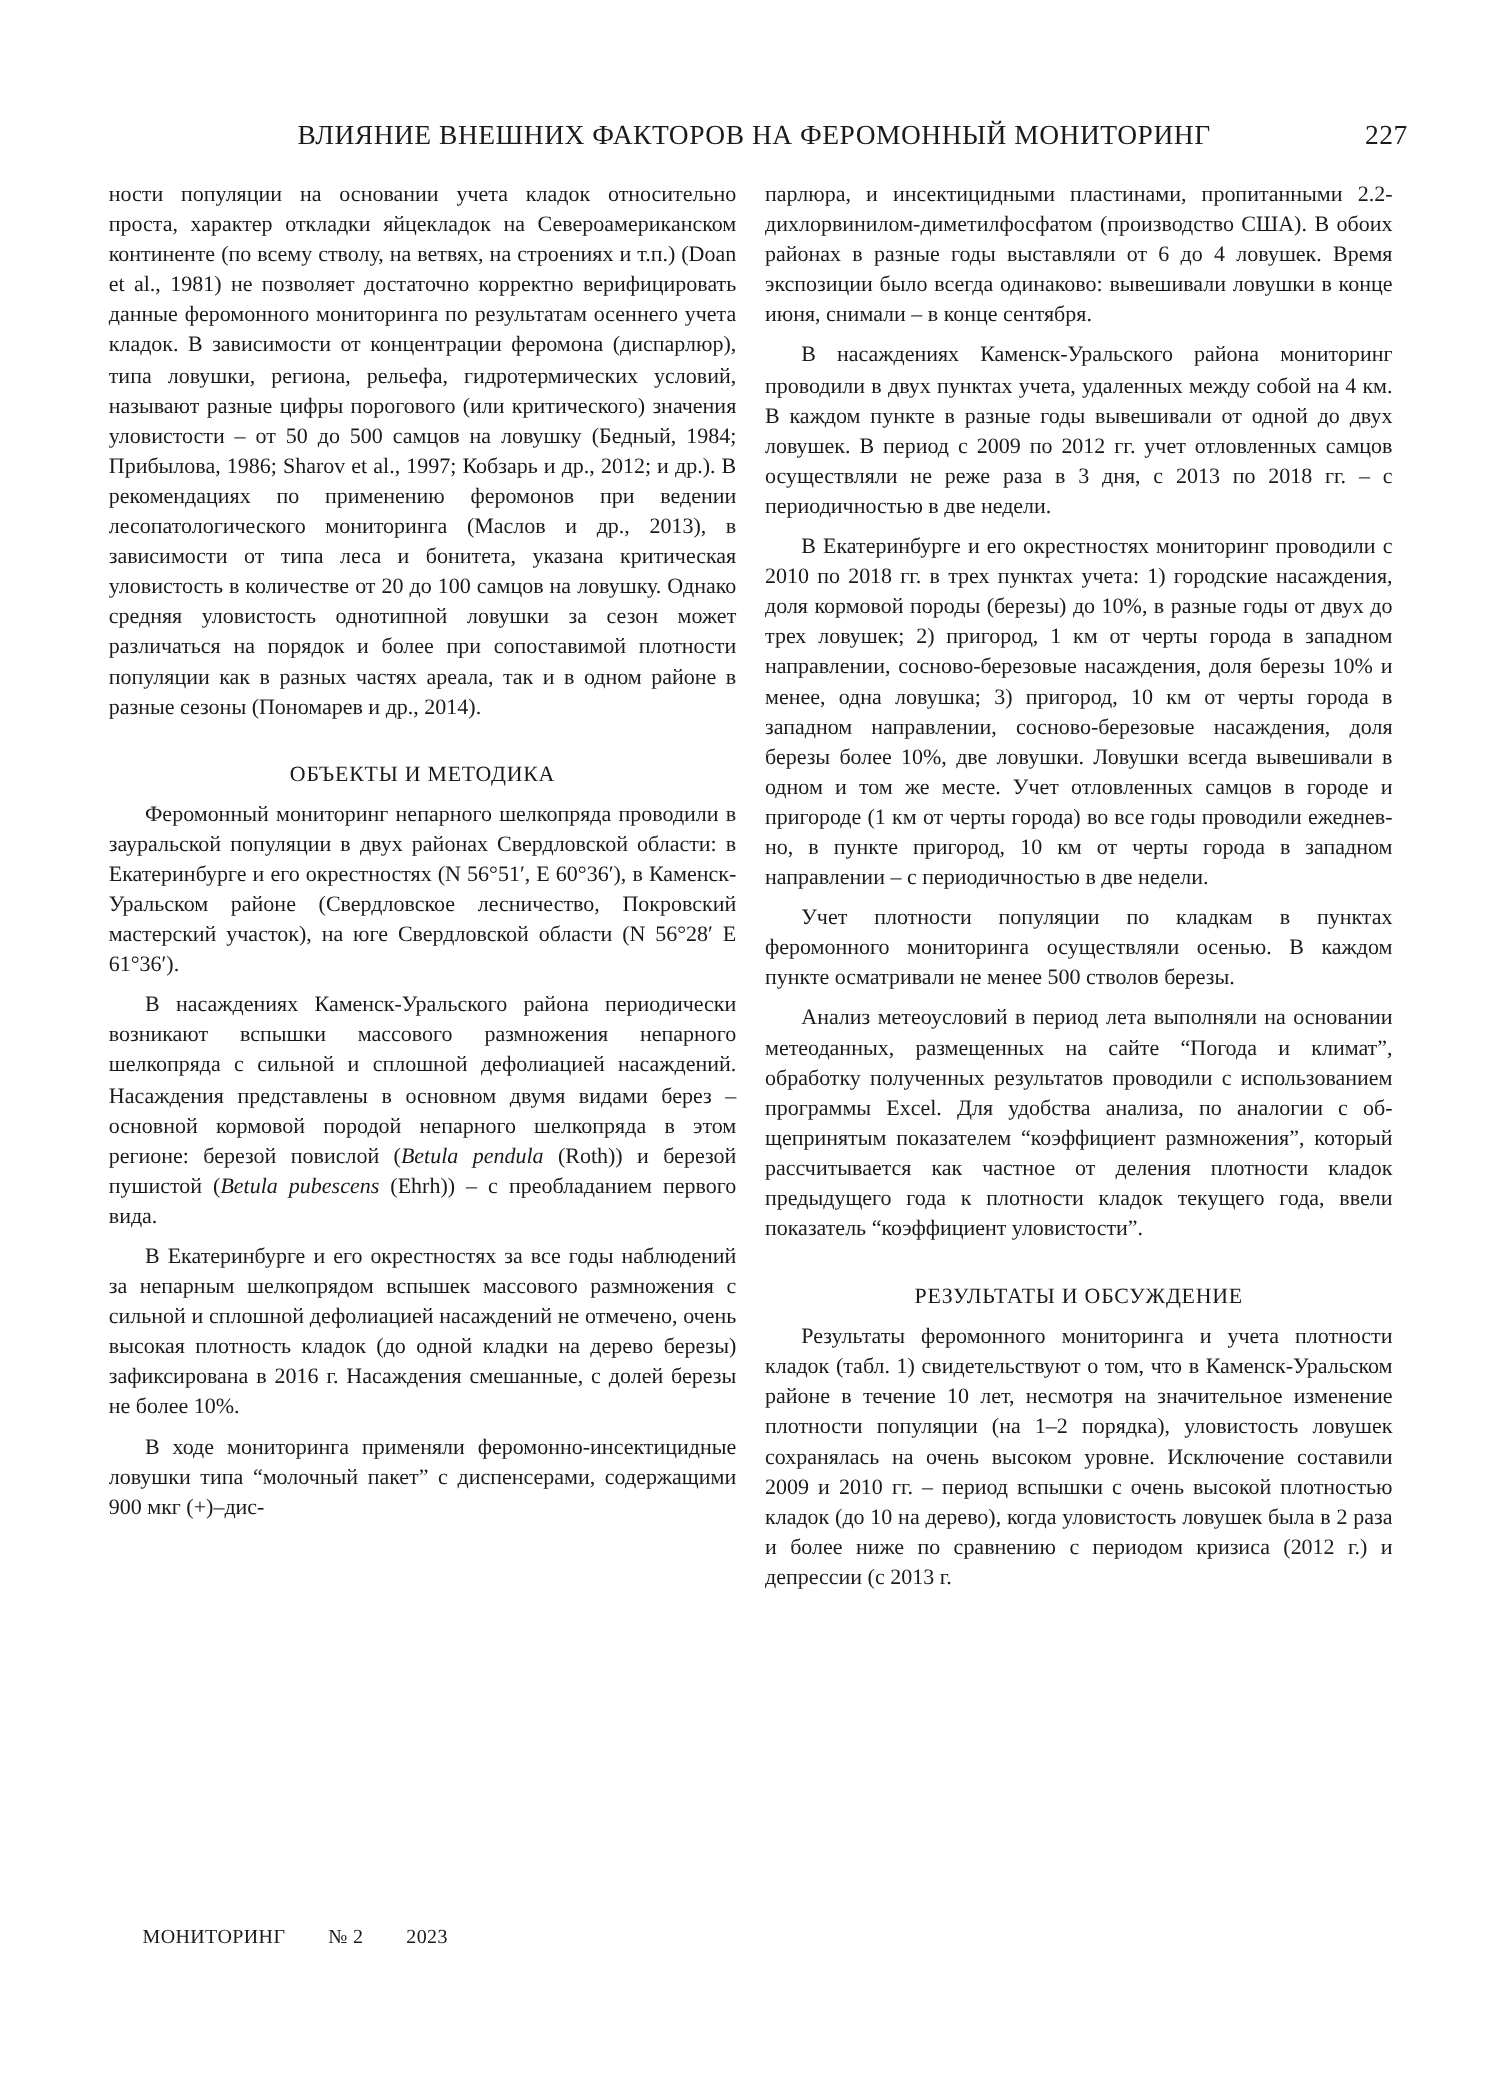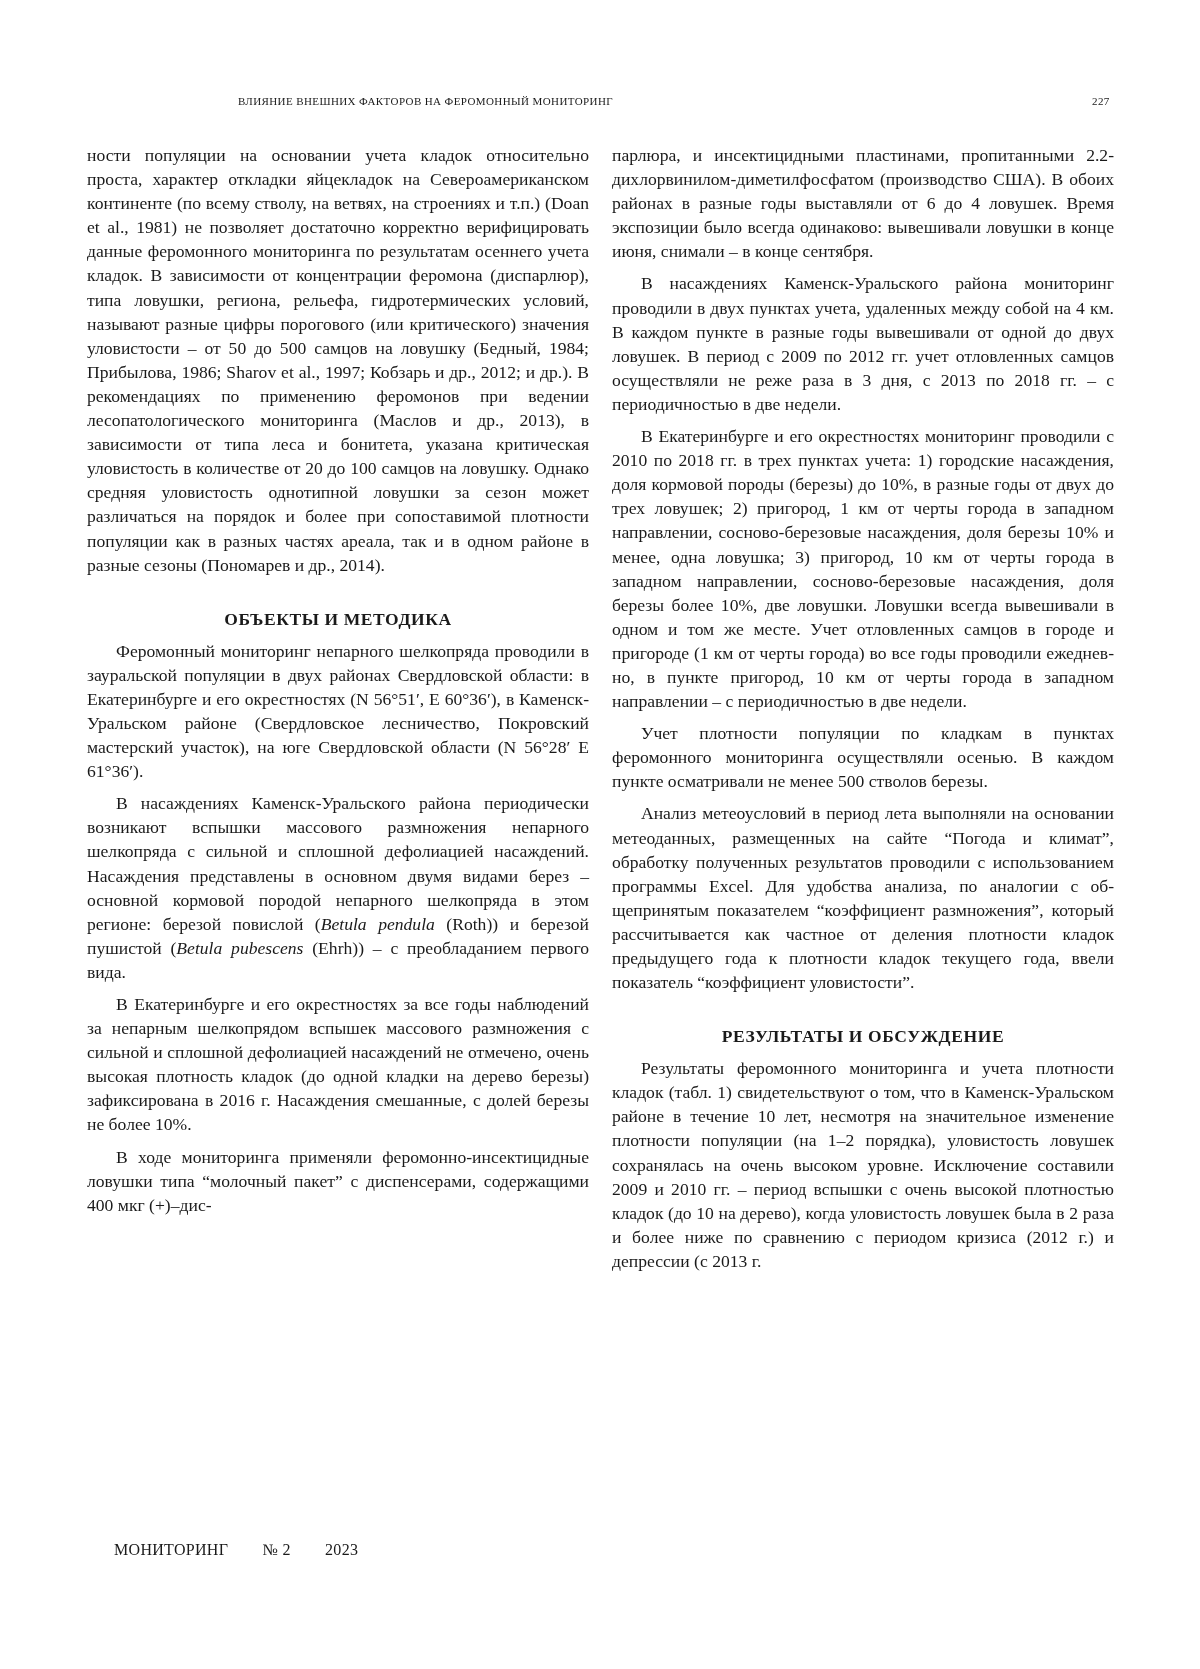--- a/index.html
+++ b/index.html
@@ -3,35 +3,35 @@
   <meta charset="utf-8">
   <style>
     html, body { margin: 0; padding: 0; background: #ffffff; }
     body {
       width: 1200px; height: 1669px; position: relative; overflow: hidden;
       font-family: "Liberation Serif", "DejaVu Serif", serif;
       color: #1a1a1a;
     }
     .running-head {
       position: absolute; top: 95px; left: 0; width: 1200px; height: 24px;
-      font-size: 11px; letter-spacing: 0.4px;
+      font-size: 22px; letter-spacing: 0.4px;
     }
     .running-title { position: absolute; left: 238px; top: 0; }
     .page-number { position: absolute; left: 1092px; top: 0; }
     .column {
       position: absolute; top: 143px; width: 502px;
       font-size: 17.6px; line-height: 24.1px; text-align: justify;
       hyphens: manual;
     }
     .col-left { left: 87px; }
     .col-right { left: 612px; }
     p { margin: 0 0 8px 0; text-indent: 29px; }
     p.cont { text-indent: 0; }
     h2 {
-      font-weight: bold; font-size: 17.5px; letter-spacing: 0.6px;
+      font-weight: normal; font-size: 17.5px; letter-spacing: 0.6px;
       text-align: center; margin: 30px 0 8px 0; line-height: 24px;
     }
     .footer {
       position: absolute; top: 1541px; left: 114px;
       font-size: 16px; letter-spacing: 0.3px;
     }
     .footer span { margin-right: 30px; }
     i { font-style: italic; }
   </style>
 </head>
@@ -41,21 +41,21 @@
   <span class="running-title">ВЛИЯНИЕ ВНЕШНИХ ФАКТОРОВ НА ФЕРОМОННЫЙ МОНИТОРИНГ</span>
   <span class="page-number">227</span>
 </div>
 
 <div class="column col-left">
   <p class="cont">ности популяции на основании учета кладок от­носительно проста, характер откладки яйцекла­док на Североамериканском континенте (по всему стволу, на ветвях, на строениях и т.п.) (Do­an et al., 1981) не позволяет достаточно корректно верифицировать данные феромонного монито­ринга по результатам осеннего учета кладок. В за­висимости от концентрации феромона (диспар­люр), типа ловушки, региона, рельефа, гидротер­мических условий, называют разные цифры порогового (или критического) значения улови­стости – от 50 до 500 самцов на ловушку (Бедный, 1984; Прибылова, 1986; Sharov et al., 1997; Кобзарь и др., 2012; и др.). В рекомендациях по примене­нию феромонов при ведении лесопатологическо­го мониторинга (Маслов и др., 2013), в зависимо­сти от типа леса и бонитета, указана критическая уловистость в количестве от 20 до 100 самцов на ловушку. Однако средняя уловистость однотип­ной ловушки за сезон может различаться на поря­док и более при сопоставимой плотности популя­ции как в разных частях ареала, так и в одном рай­оне в разные сезоны (Пономарев и др., 2014).</p>
   <h2>ОБЪЕКТЫ И МЕТОДИКА</h2>
   <p>Феромонный мониторинг непарного шелко­пряда проводили в зауральской популяции в двух районах Свердловской области: в Екатеринбурге и его окрестностях (N 56°51′, E 60°36′), в Ка­менск-Уральском районе (Свердловское лесни­чество, Покровский мастерский участок), на юге Свердловской области (N 56°28′ E 61°36′).</p>
   <p><span>В насаждениях Каменск-Уральского района периодически возникают вспышки массового размножения непарного шелкопряда с сильной и сплошной дефолиацией насаждений. Насажде­ния представлены в основном двумя видами бе­рез – основной кормовой породой непарного шелкопряда в этом регионе: березой повислой (</span><i>Betula pendula</i><span> (Roth)) и березой пушистой (</span><i>Betula pubescens</i><span> (Ehrh)) – с преобладанием первого вида.</span></p>
   <p>В Екатеринбурге и его окрестностях за все го­ды наблюдений за непарным шелкопрядом вспы­шек массового размножения с сильной и сплош­ной дефолиацией насаждений не отмечено, очень высокая плотность кладок (до одной кладки на дерево березы) зафиксирована в 2016 г. Насажде­ния смешанные, с долей березы не более 10%.</p>
-  <p>В ходе мониторинга применяли феромонно-инсектицидные ловушки типа “молочный пакет” с диспенсерами, содержащими 400 мкг (+)–дис-</p>
+  <p>В ходе мониторинга применяли феромонно-инсектицидные ловушки типа “молочный пакет” с диспенсерами, содержащими 900 мкг (+)–дис-</p>
 </div>
 
 <div class="column col-right">
   <p class="cont">парлюра, и инсектицидными пластинами, про­питанными 2.2-дихлорвинилом-диметилфосфа­том (производство США). В обоих районах в раз­ные годы выставляли от 6 до 4 ловушек. Время экспозиции было всегда одинаково: вывешивали ловушки в конце июня, снимали – в конце сен­тября.</p>
   <p>В насаждениях Каменск-Уральского района мониторинг проводили в двух пунктах учета, уда­ленных между собой на 4 км. В каждом пункте в разные годы вывешивали от одной до двух лову­шек. В период с 2009 по 2012 гг. учет отловленных самцов осуществляли не реже раза в 3 дня, с 2013 по 2018 гг. – с периодичностью в две недели.</p>
   <p>В Екатеринбурге и его окрестностях монито­ринг проводили с 2010 по 2018 гг. в трех пунктах учета: 1) городские насаждения, доля кормовой породы (березы) до 10%, в разные годы от двух до трех ловушек; 2) пригород, 1 км от черты города в западном направлении, сосново-березовые на­саждения, доля березы 10% и менее, одна ловуш­ка; 3) пригород, 10 км от черты города в западном направлении, сосново-березовые насаждения, доля березы более 10%, две ловушки. Ловушки всегда вывешивали в одном и том же месте. Учет отловленных самцов в городе и пригороде (1 км от черты города) во все годы проводили ежеднев­но, в пункте пригород, 10 км от черты города в за­падном направлении – с периодичностью в две недели.</p>
   <p>Учет плотности популяции по кладкам в пунк­тах феромонного мониторинга осуществляли осенью. В каждом пункте осматривали не менее 500 стволов березы.</p>
   <p>Анализ метеоусловий в период лета выполня­ли на основании метеоданных, размещенных на сайте “Погода и климат”, обработку полученных результатов проводили с использованием програм­мы Excel. Для удобства анализа, по аналогии с об­щепринятым показателем “коэффициент размно­жения”, который рассчитывается как частное от де­ления плотности кладок предыдущего года к плотности кладок текущего года, ввели показа­тель “коэффициент уловистости”.</p>
   <h2>РЕЗУЛЬТАТЫ И ОБСУЖДЕНИЕ</h2>
   <p>Результаты феромонного мониторинга и учета плотности кладок (табл. 1) свидетельствуют о том, что в Каменск-Уральском районе в течение 10 лет, несмотря на значительное изменение плотности популяции (на 1–2 порядка), улови­стость ловушек сохранялась на очень высоком уровне. Исключение составили 2009 и 2010 гг. – период вспышки с очень высокой плотностью кладок (до 10 на дерево), когда уловистость лову­шек была в 2 раза и более ниже по сравнению с периодом кризиса (2012 г.) и депрессии (с 2013 г.</p>

